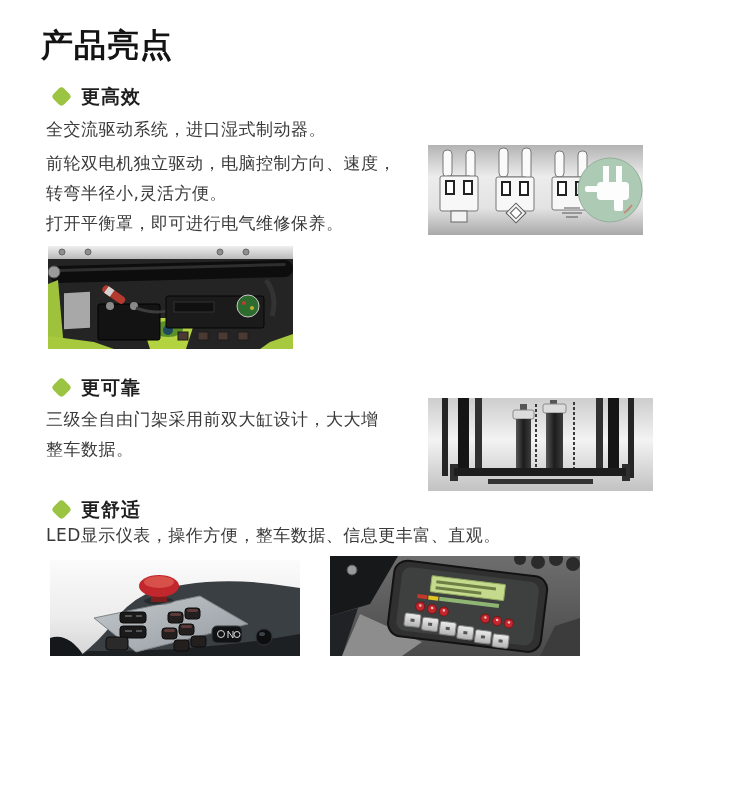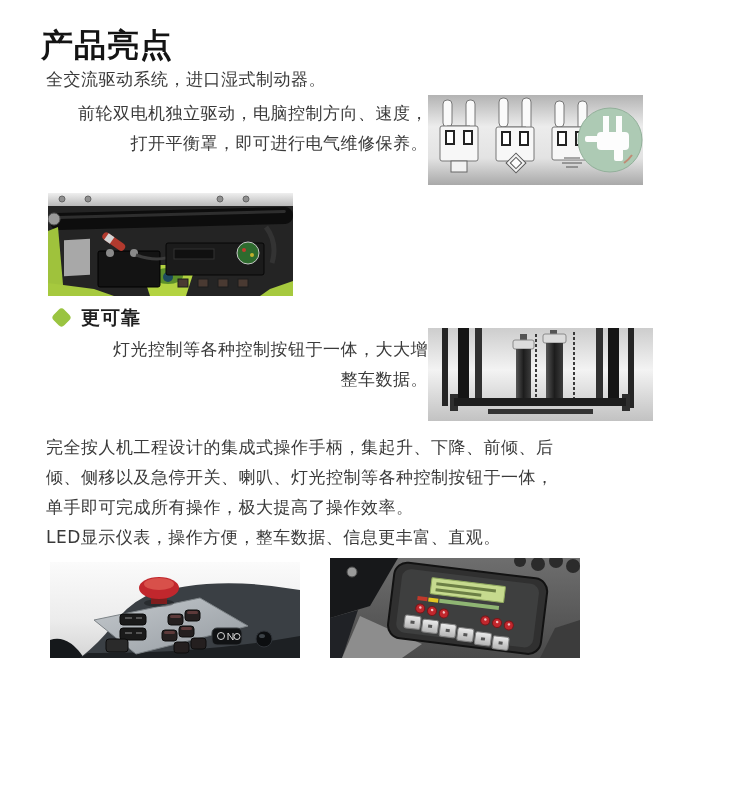--- a/index.html
+++ b/index.html
@@ -17,56 +17,61 @@
   .section { display:flow-root; }
   .heading-row { display:flex; align-items:center; padding-left:8px; height:22px; }
   .bullet {
     width:15px; height:15px; flex:0 0 15px;
     background:#9ac441; border-radius:4px; transform:rotate(45deg);
     margin-right:12px;
   }
   .heading-text { font-size:19px; line-height:22px; font-weight:bold; color:#1e1e1e; letter-spacing:1px; }
   .line { font-size:17px; line-height:30px; letter-spacing:0.5px; white-space:nowrap; }
   .s1-heading { margin-top:21px; }
-  .s1-p1 { }
-  .row { display:flex; align-items:flex-start;text-align:right; }
+  .s1-p1 { margin-top:7px; }
+  .row { display:flex; align-items:flex-start; }
   .row-1 { margin-top:4px; }
   .row-1 .text-col { width:382px; }
   .s1-p3 { }
   .fig { font-size:0; line-height:0; }
   .fig-motors { margin-top:-3px; }
   .fig-engine { margin-top:8px; margin-left:2px; }
-  .s2-heading { margin-top:10px; }
+  .s2-heading { margin-top:27px; }
   .row-2 { margin-top:6px; }
   .row-2 .text-col { width:382px; }
   .fig-mast { margin-top:-6px; }
   .s3-heading { margin-top:7px; }
   .s3-p1 { margin-top:11px; }
   .s3-p2 { margin-top:0; }
   .row-photos { margin-top:10px; }
   .fig-handle { margin-left:4px; }
   .fig-display { margin-left:30px; margin-top:-4px; }
 </style>
 </head>
 <body>
 
 <div class="inner">
 
   <h1 class="page-title">产品亮点</h1>
 
   <div class="section">
+    <div class="heading-row s1-heading">
+      <span class="bullet"></span>
+      <span class="heading-text">更高效</span>
+    </div>
 
     <div class="s1-p1">
       <div class="line">全交流驱动系统，进口湿式制动器。</div>
     </div>
 
     <div class="row row-1">
       <div class="text-col">
         <div>
           <div class="line">前轮双电机独立驱动，电脑控制方向、速度，</div>
+          <div class="line">转弯半径小,灵活方便。</div>
         </div>
         <div class="s1-p3">
           <div class="line">打开平衡罩，即可进行电气维修保养。</div>
         </div>
       </div>
 
       <div class="fig fig-motors">
         <svg width="215" height="90" viewBox="0 0 215 90">
           <defs>
             <linearGradient id="gA" x1="0" y1="0" x2="0" y2="1">
@@ -181,21 +186,21 @@
   </div>
 
   <div class="section">
     <div class="heading-row s2-heading">
       <span class="bullet"></span>
       <span class="heading-text">更可靠</span>
     </div>
 
     <div class="row row-2">
       <div class="text-col">
-        <div class="line">灯光控制等各种控制按钮于一体，大大增</div>
+        <div class="line">三级全自由门架采用前双大缸设计，大大增</div>
         <div class="line">整车数据。</div>
       </div>
 
       <div class="fig fig-mast">
         <svg width="225" height="93" viewBox="0 0 225 93">
           <defs>
             <linearGradient id="gC" x1="0" y1="0" x2="0" y2="1">
               <stop offset="0" stop-color="#cdcdcd"></stop>
                 <stop offset="0.45" stop-color="#f3f3f3"></stop>
                 <stop offset="1" stop-color="#c2c2c2"></stop>
@@ -228,26 +233,25 @@
           <rect x="22" y="66" width="8" height="17" fill="#2e2e2e"></rect>
           <rect x="194" y="66" width="8" height="17" fill="#2e2e2e"></rect>
           <rect x="26" y="70" width="172" height="8" fill="#1d1d1d"></rect>
           <rect x="60" y="81" width="105" height="5" fill="#333333"></rect>
         </svg>
       </div>
     </div>
   </div>
 
   <div class="section">
-
-    <div class="s3-p1">
-      <div class="line">完全按人机工程设计的集成式操作手柄，集起升、下降、前倾、后</div>
-      <div class="line">倾、侧移以及急停开关、喇叭、灯光控制等各种控制按钮于一体，</div>
-      <div class="line">单手即可完成所有操作，极大提高了操作效率。</div>
-    </div>
+    <div class="heading-row s3-heading">
+      <span class="bullet"></span>
+      <span class="heading-text">更舒适</span>
+    </div>
+
     <div class="s3-p2">
       <div class="line">LED显示仪表，操作方便，整车数据、信息更丰富、直观。</div>
     </div>
 
     <div class="row row-photos">
 
       <div class="fig fig-handle">
         <svg width="250" height="96" viewBox="0 0 250 96">
           <defs>
             <linearGradient id="gE" x1="0" y1="0" x2="0" y2="1">

